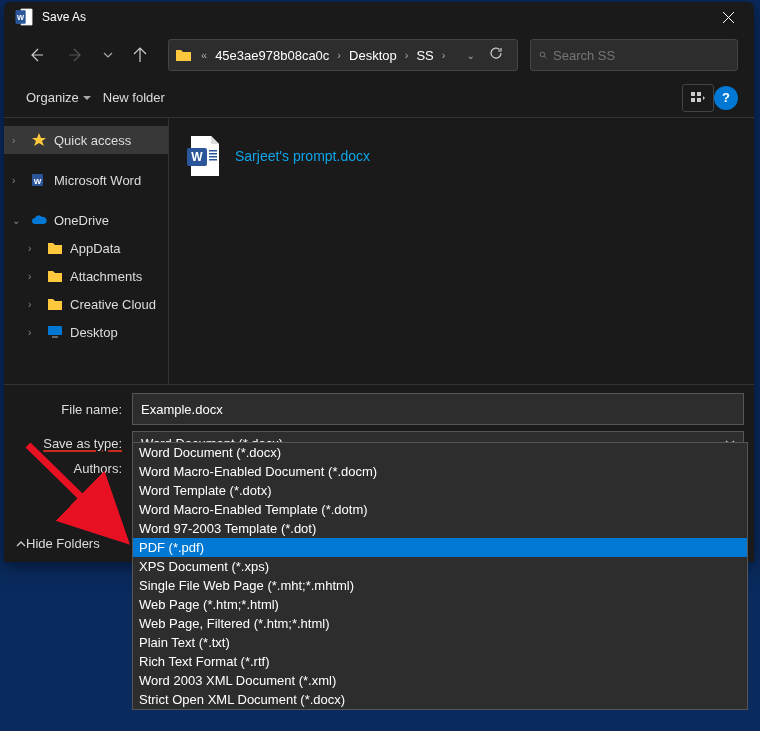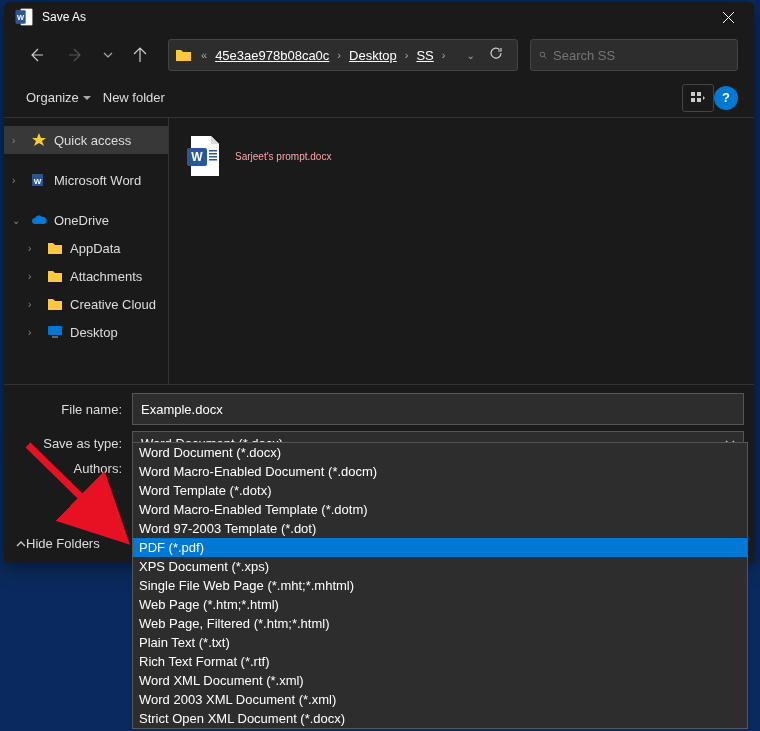--- a/index.html
+++ b/index.html
@@ -12,21 +12,21 @@
     .title-bar-text { color: #fff; font-size: 12px; margin-left: 8px; flex: 1; }
     .close-btn { width: 44px; height: 30px; display: flex; align-items: center; justify-content: center; color: #fff; cursor: pointer; }
     
     .nav-bar { height: 46px; display: flex; align-items: center; padding: 0 16px; gap: 8px; }
     .nav-btn { width: 32px; height: 32px; display: flex; align-items: center; justify-content: center; color: #aaa; cursor: pointer; border-radius: 4px; }
     .nav-btn.disabled { color: #555; }
     
     .path-bar { flex: 1; height: 32px; background: #2d2d2d; border: 1px solid #444; border-radius: 3px; display: flex; align-items: center; padding: 0 6px; margin: 0 4px; }
     .path-folder-icon { width: 18px; margin-right: 4px; }
     .path-sep { color: #aaa; margin: 0 4px; font-size: 11px; }
-    .path-seg { color: #fff; font-size: 13px; padding: 2px 4px; cursor: pointer; text-decoration: underline; }
+    .path-seg { color: #fff; font-size: 13px; padding: 2px 4px; cursor: pointer; }
     .path-dropdown { color: #aaa; margin-left: auto; font-size: 10px; padding: 0 6px; }
     .refresh-btn { color: #ccc; padding: 0 8px; }
     
     .search-bar { width: 208px; height: 32px; background: #2d2d2d; border: 1px solid #444; border-radius: 3px; display: flex; align-items: center; padding: 0 8px; }
     .search-icon { color: #888; margin-right: 6px; }
     .search-input { flex: 1; background: none; border: none; color: #aaa; font-size: 13px; outline: none; }
     
     .toolbar { height: 40px; display: flex; align-items: center; padding: 0 16px; border-bottom: 1px solid #333; }
     .toolbar-btn { color: #ddd; font-size: 13px; cursor: pointer; display: flex; align-items: center; gap: 4px; padding: 4px 6px; border-radius: 3px; }
     .toolbar-spacer { flex: 1; }
@@ -40,28 +40,28 @@
     .tree-item.selected { background: #383838; }
     .tree-chevron { width: 12px; color: #888; font-size: 10px; }
     .tree-icon { width: 18px; height: 18px; display: flex; align-items: center; justify-content: center; }
     .tree-child { padding-left: 24px; }
     
     .divider-v { width: 1px; background: #333; }
     
     .file-area { flex: 1; padding: 12px; display: flex; align-items: flex-start; gap: 12px; }
     .file-item { display: flex; align-items: center; gap: 10px; padding: 4px; cursor: pointer; }
     .file-icon { width: 40px; height: 44px; }
-    .file-name { color: #fca5a5; font-size: 10px; }
+    .file-name { color: #0ea5e9; font-size: 14px; }
     
     .divider-h { height: 1px; background: #333; }
     
     .form-area { padding: 8px 10px 8px 0; }
     .form-row { display: flex; align-items: center; margin-bottom: 6px; }
     .form-label { width: 128px; text-align: right; color: #ddd; font-size: 13px; padding-right: 10px; }
-    .form-label.underline { text-decoration-color: #c42b1c; text-decoration-thickness: 2px; text-underline-offset: 2px; }
+    .form-label.underline { text-decoration: underline; text-decoration-color: #c42b1c; text-decoration-thickness: 2px; text-underline-offset: 2px; }
     .form-input { flex: 1; height: 32px; background: #2d2d2d; border: 1px solid #555; color: #fff; font-size: 13px; padding: 0 8px; }
     .form-combo { flex: 1; height: 24px; background: #2d2d2d; border: 1px solid #555; color: #fff; font-size: 13px; padding: 0 8px; display: flex; align-items: center; justify-content: space-between; cursor: pointer; }
     .authors-value { color: #888; font-size: 13px; padding-left: 4px; }
     
     .bottom-row { display: flex; align-items: center; padding: 6px 12px; }
     .hide-folders { display: flex; align-items: center; gap: 0; color: #ddd; font-size: 13px; cursor: pointer; }
     
     .dropdown { position: absolute; top: 442px; left: 132px; width: 616px; background: #2d2d2d; border: 1px solid #555; z-index: 100; }
     .dropdown-item { padding: 1px 6px; color: #fff; font-size: 13px; cursor: pointer; line-height: 17px; }
     .dropdown-item.selected { background: #0078d4; }
@@ -297,21 +297,20 @@
     <div class="dropdown-item">Word Template (*.dotx)</div>
     <div class="dropdown-item">Word Macro-Enabled Template (*.dotm)</div>
     <div class="dropdown-item">Word 97-2003 Template (*.dot)</div>
     <div class="dropdown-item selected">PDF (*.pdf)</div>
     <div class="dropdown-item">XPS Document (*.xps)</div>
     <div class="dropdown-item">Single File Web Page (*.mht;*.mhtml)</div>
     <div class="dropdown-item">Web Page (*.htm;*.html)</div>
     <div class="dropdown-item">Web Page, Filtered (*.htm;*.html)</div>
     <div class="dropdown-item">Plain Text (*.txt)</div>
     <div class="dropdown-item">Rich Text Format (*.rtf)</div>
-    <div class="dropdown-item">Word XML Document (*.xml)</div>
     <div class="dropdown-item">Word 2003 XML Document (*.xml)</div>
     <div class="dropdown-item">Strict Open XML Document (*.docx)</div>
   </div>
 
 <svg class="arrow" width="120" height="120">
   <defs>
       <marker id="ah" markerWidth="12" markerHeight="12" refX="8" refY="5" orient="auto">
         <path d="M0 0 L10 5 L0 10 z" fill="#e81123"></path>
       </marker>
     </defs>

